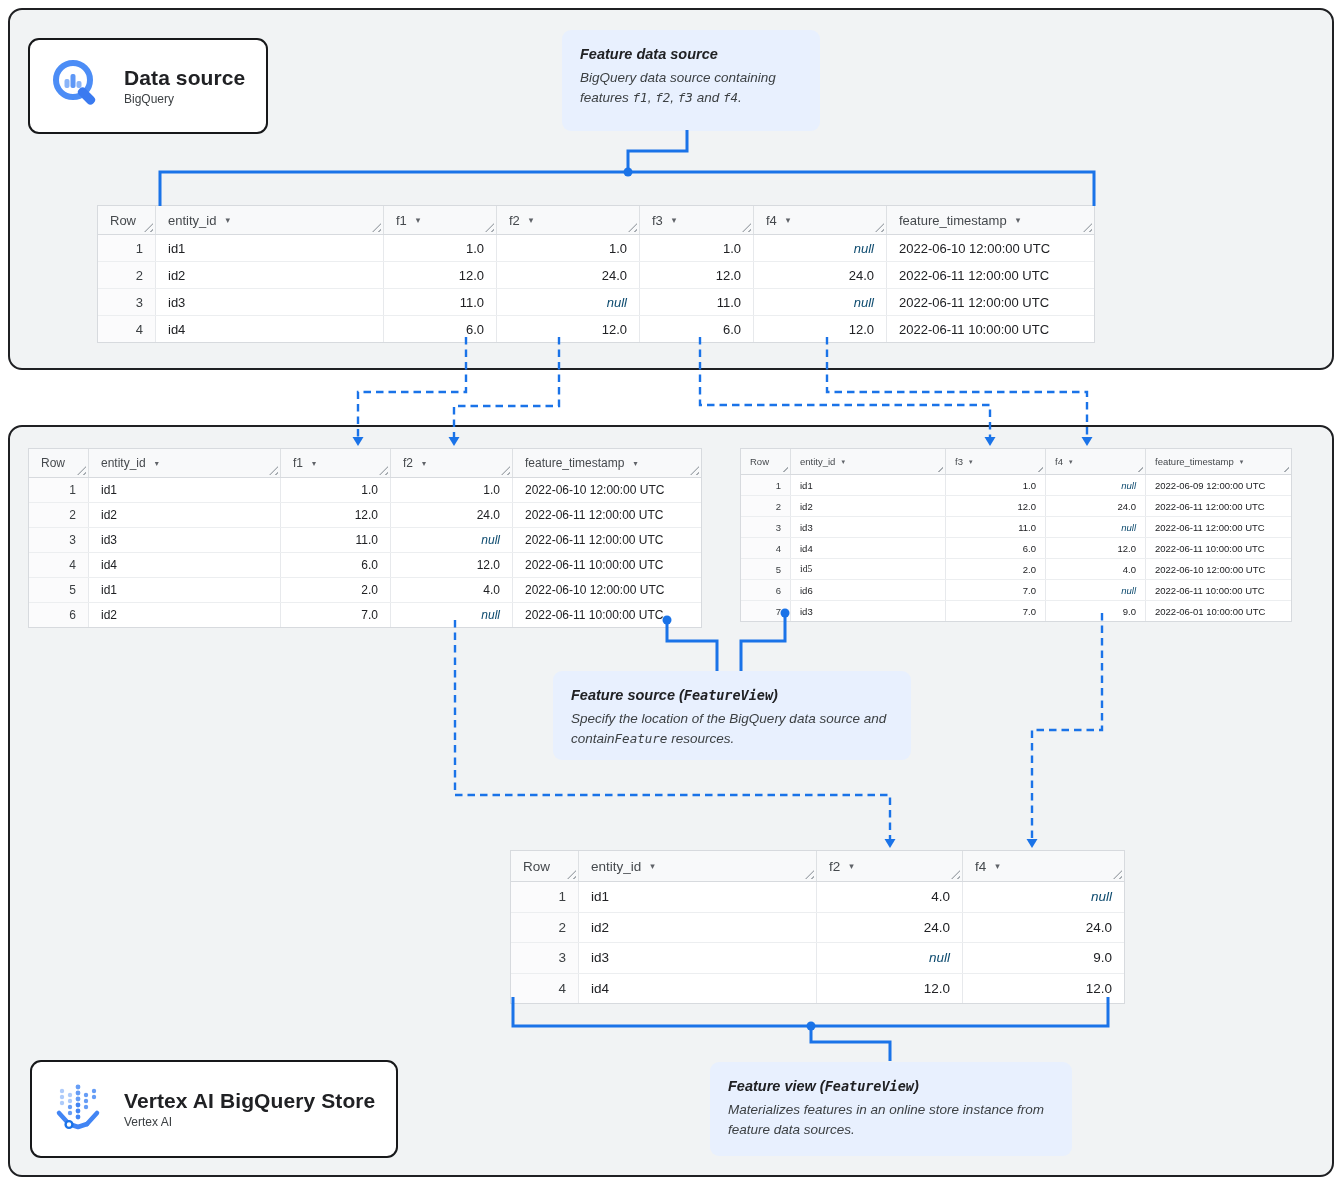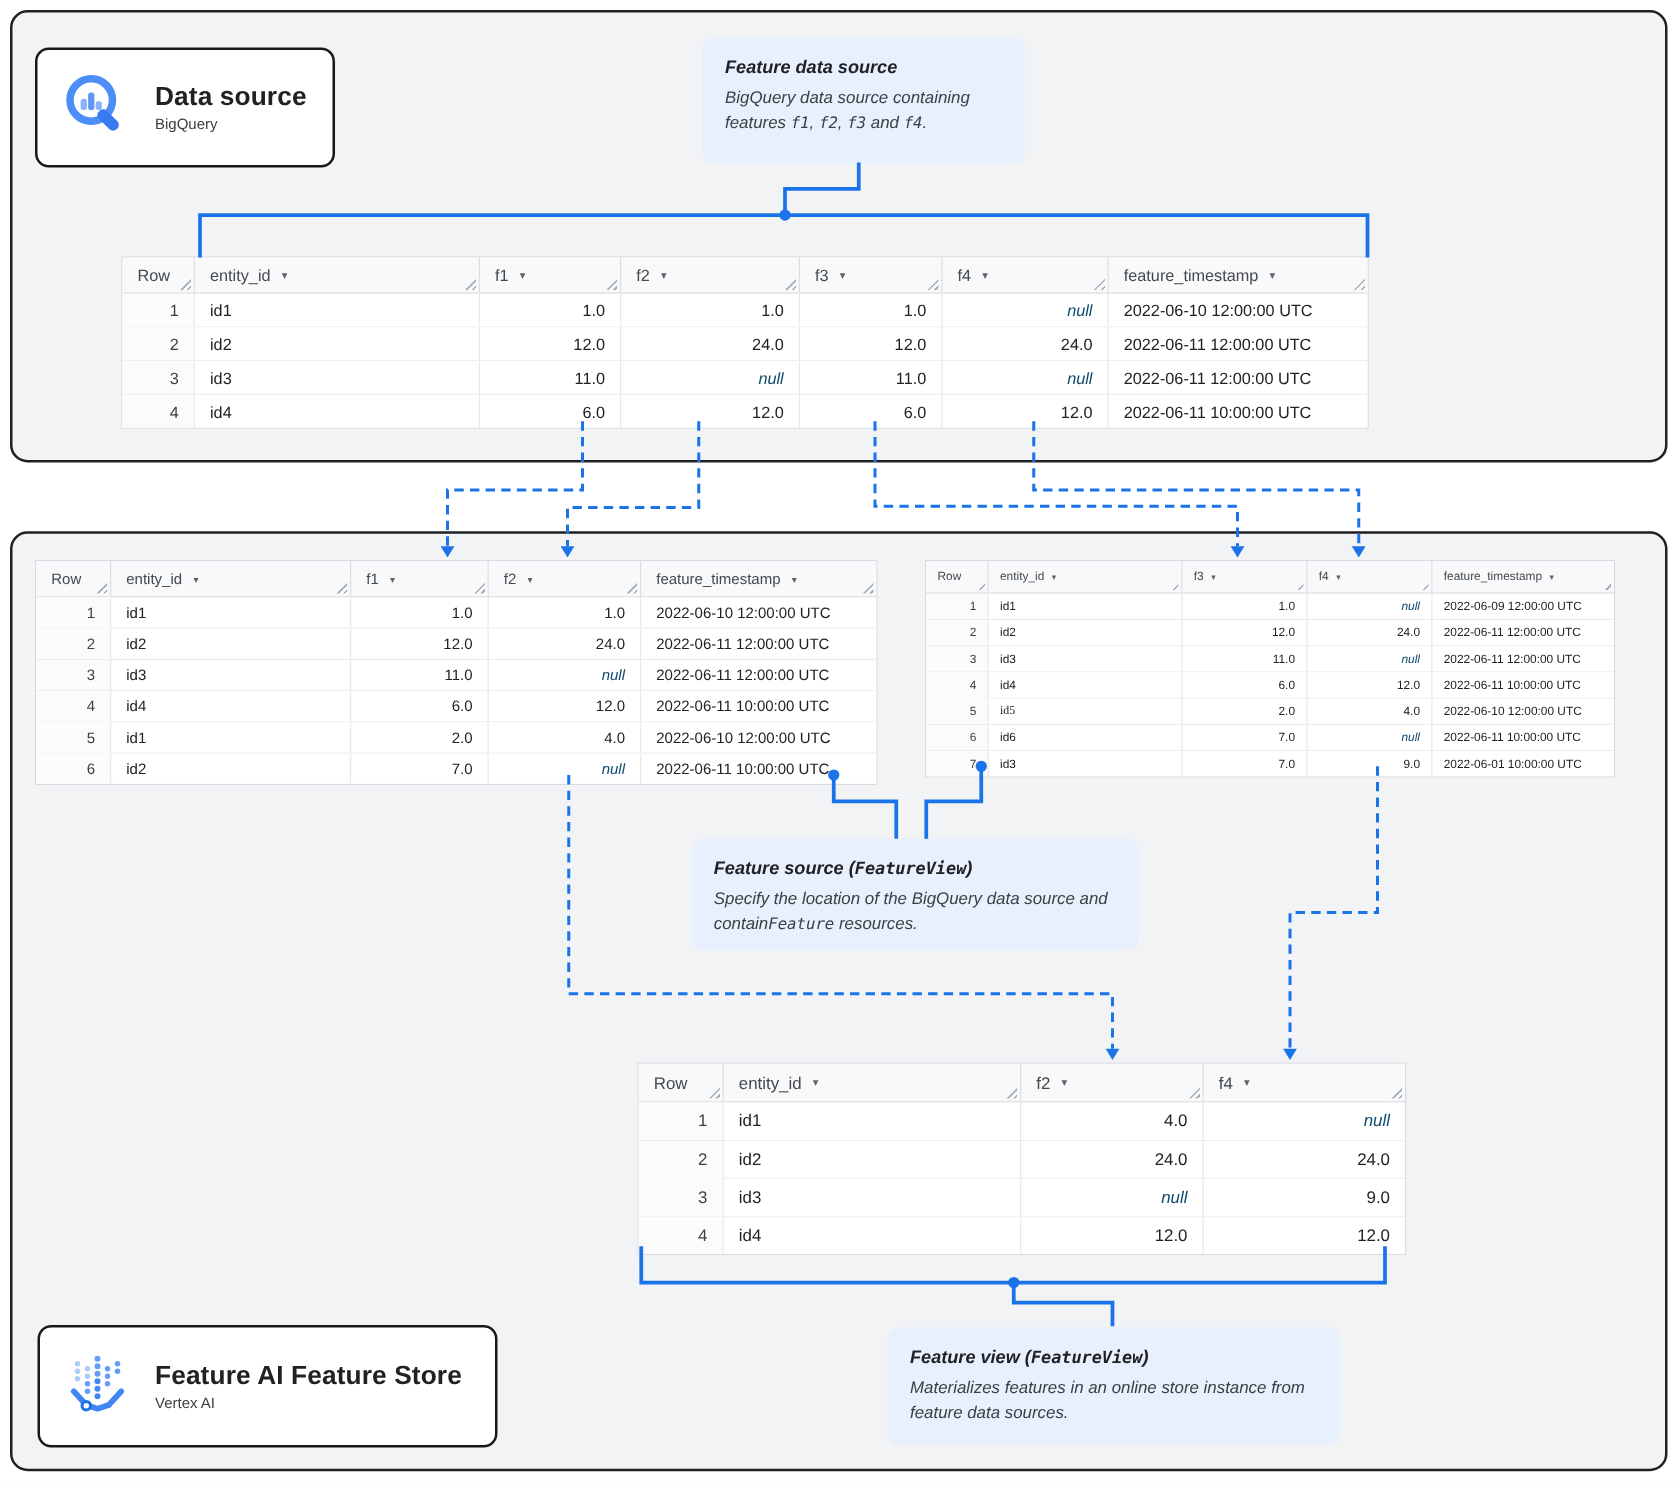--- a/index.html
+++ b/index.html
@@ -105,21 +105,21 @@
           <circle cx="28" cy="26" r="2.4"></circle>
             <circle cx="28" cy="32" r="2.4"></circle>
             <circle cx="28" cy="38" r="2.4"></circle>
         </g>
         <path d="M9 34 L19 45 M37 45 L47 34" stroke="#4285f4" stroke-width="4.5" stroke-linecap="round" fill="none"></path>
         <path d="M19 45 L28 48 L37 45" stroke="#4285f4" stroke-width="4.5" stroke-linecap="round" stroke-linejoin="round" fill="none"></path>
         <circle cx="19" cy="45.5" r="3.4" fill="#fff" stroke="#1a73e8" stroke-width="2.4"></circle>
       </svg>
     </span>
     <span class="titles">
-      <span class="t1">Feature AI Feature Store</span>
+      <span class="t1">Vertex AI BigQuery Store</span>
       <span class="t2">Vertex AI</span>
     </span>
   </div>
 
   <div class="callout co-fds">
     <div class="ct"><span>Feature data source</span></div>
     <div class="cb"><span>BigQuery data source containing features </span><span class="mono">f1</span><span>, </span><span class="mono">f2</span><span>, </span><span class="mono">f3</span><span> and </span><span class="mono">f4</span><span>.</span></div>
   </div>
   <div class="callout co-fg">
     <div class="ct"><span>Feature source (</span><span class="mono">FeatureView</span><span>)</span></div>

